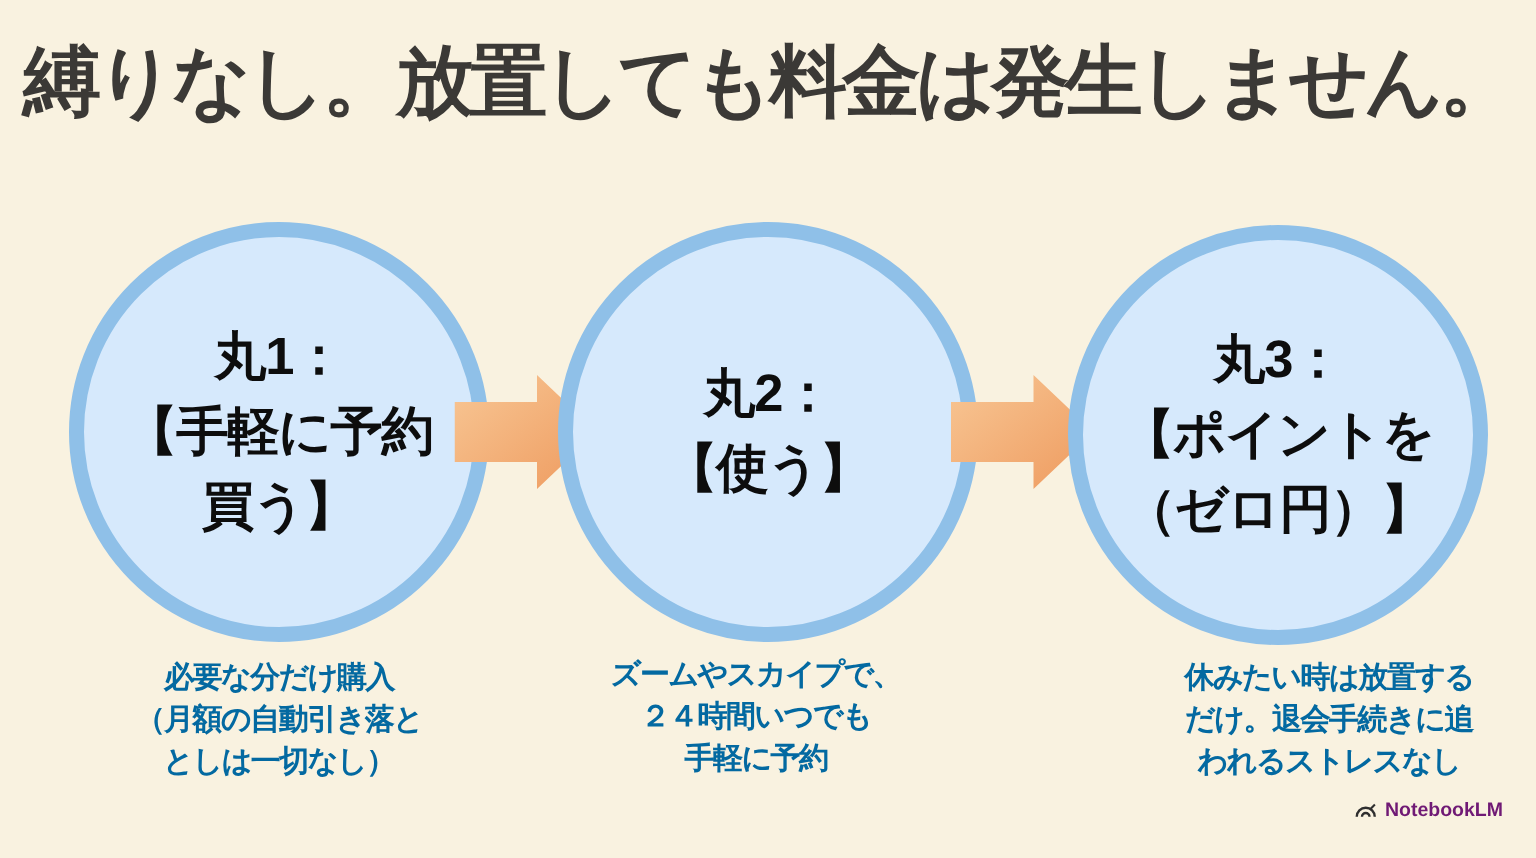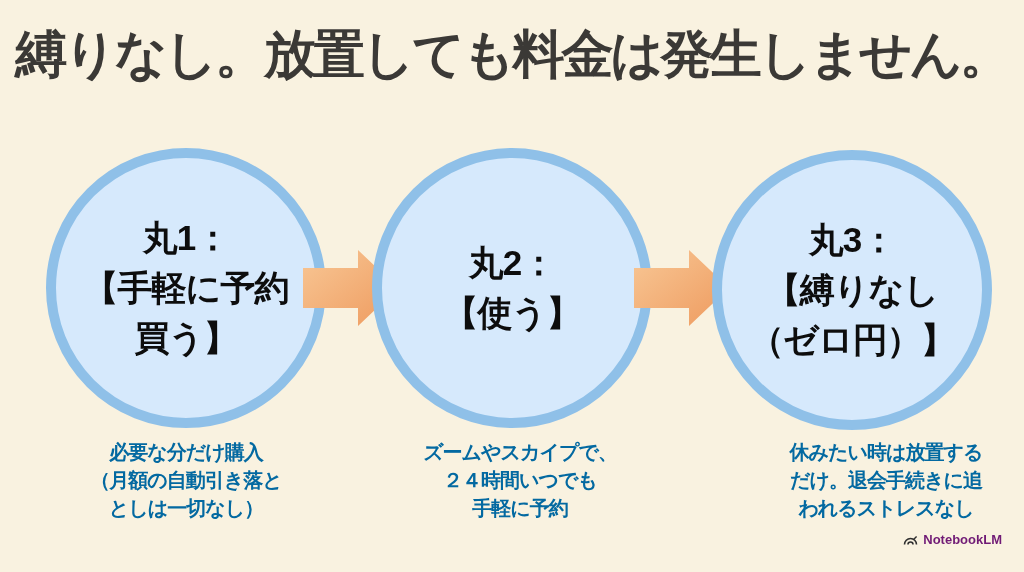--- a/index.html
+++ b/index.html
@@ -37,21 +37,21 @@
   .a1{left:303px;top:249px;}
   .a2{left:634px;top:249px;}
 
   .caption{
     position:absolute;top:438px;width:330px;
     text-align:center;white-space:pre-line;
     font-size:20px;font-weight:900;line-height:1.40;
     color:#0369a1;letter-spacing:-1px;
   }
   .cap1{left:21px;}
-  .cap2{left:355px;}
+  .cap2{left:339px;font-family:Liberation Mono, monospace;}
   .cap3{left:721px;}
 
   .footer{
     position:absolute;right:22px;bottom:5px;
     display:flex;align-items:center;gap:5px;
     color:#701a75;font-size:13px;font-weight:600;
   }
   .footer svg{display:block;}
 </style>
 </head>
@@ -87,21 +87,21 @@
       <linearGradient id="agrad2" x1="0" y1="0" x2="1" y2="1">
         <stop offset="0" stop-color="#f8c795"></stop>
         <stop offset="1" stop-color="#ee9a5e"></stop>
       </linearGradient>
     </defs>
     <polygon points="0,19 55,19 55,1 95,39 55,77 55,59 0,59" fill="url(#agrad2)"></polygon>
   </svg>
 
   <div class="circle c3">
     <div class="circle-label">丸3：
-【縛りなし
+【ポイントを
 （ゼロ円）】</div>
   </div>
 
   <div class="caption cap1">必要な分だけ購入
 （月額の自動引き落と
 としは一切なし）</div>
   <div class="caption cap2">ズームやスカイプで、
 ２４時間いつでも
 手軽に予約</div>
   <div class="caption cap3">休みたい時は放置する

